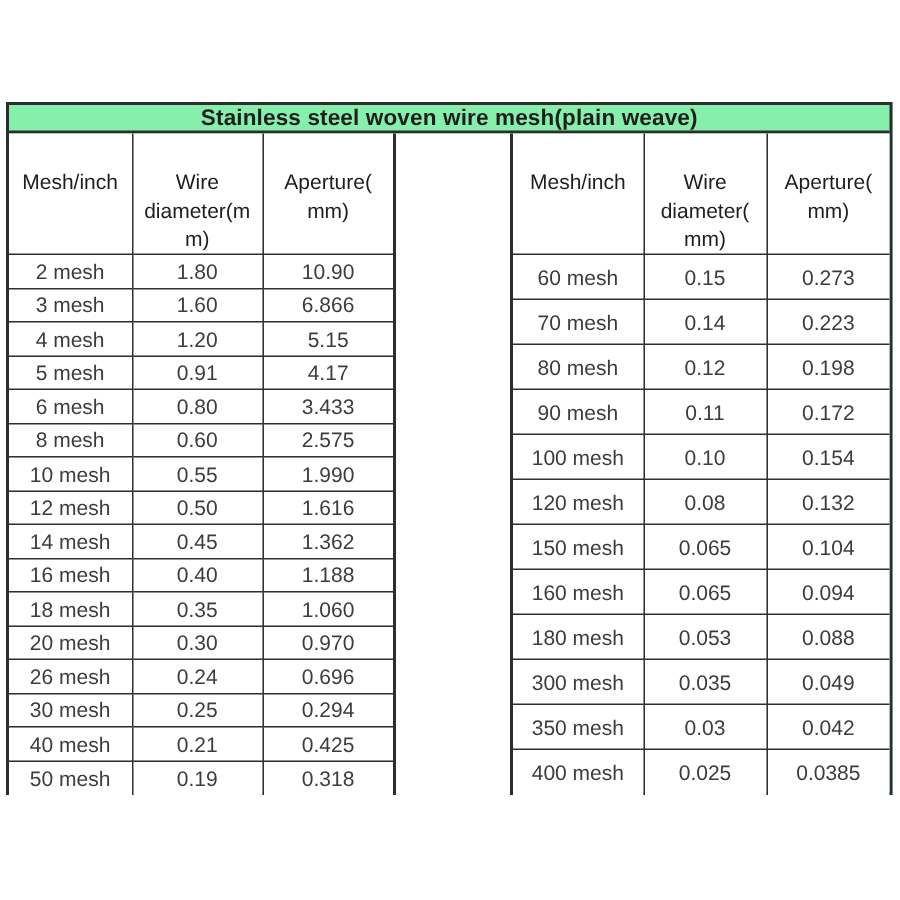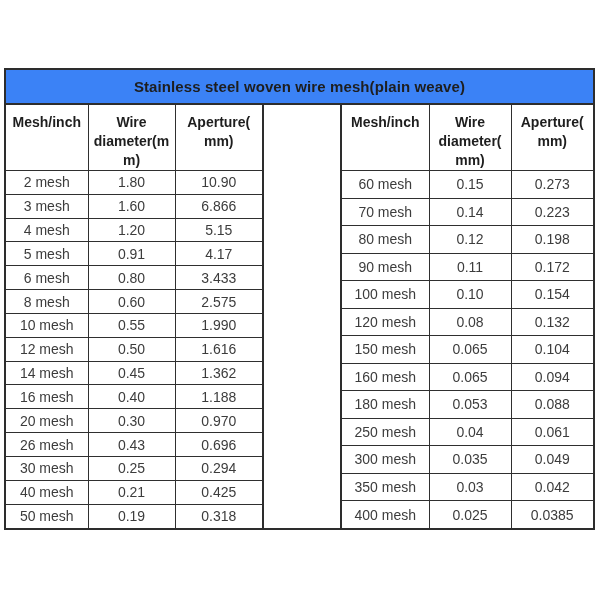--- a/index.html
+++ b/index.html
@@ -18,21 +18,21 @@
   .frame {
     position: absolute;
     left: 4px;
     top: 68px;
     width: 591px;
     height: 462px;
     border: 2px solid #2d2d2d;
     box-sizing: border-box;
     display: flex;
     flex-direction: column;
-    background: #3b82f6;
+    background: #86efac;
   }
   .title-row {
     height: 35px;
     box-sizing: border-box;
     border-bottom: 2px solid #2d2d2d;
     display: flex;
     align-items: center;
     justify-content: center;
     font-size: 15px;
     font-weight: bold;
@@ -71,23 +71,23 @@
   .mesh-table td:last-child {
     border-right: none;
     margin-top: 12px;
   }
   .mesh-table tbody tr:last-child td {
     border-bottom: none;
   }
   .mesh-table th {
     height: 64px;
     vertical-align: top;
-    padding-top: 8px;
+    padding-top: 23px;
     font-size: 14px;
-    font-weight: bold;
+    font-weight: normal;
     line-height: 19px;
     color: #1e1e1e;
   }
   .mesh-table td {
     height: 22.5px;
     font-size: 14px;
     color: #3c3c3c;
     vertical-align: middle;
   }
 </style>
@@ -165,27 +165,32 @@
               <td>14 mesh</td>
               <td>0.45</td>
               <td>1.362</td>
             </tr>
             <tr>
               <td>16 mesh</td>
               <td>0.40</td>
               <td>1.188</td>
             </tr>
             <tr>
+              <td>18 mesh</td>
+              <td>0.35</td>
+              <td>1.060</td>
+            </tr>
+            <tr>
               <td>20 mesh</td>
               <td>0.30</td>
               <td>0.970</td>
             </tr>
             <tr>
               <td>26 mesh</td>
-              <td>0.43</td>
+              <td>0.24</td>
               <td>0.696</td>
             </tr>
             <tr>
               <td>30 mesh</td>
               <td>0.25</td>
               <td>0.294</td>
             </tr>
             <tr>
               <td>40 mesh</td>
               <td>0.21</td>
@@ -261,25 +266,20 @@
               <td>160 mesh</td>
               <td>0.065</td>
               <td>0.094</td>
             </tr>
             <tr>
               <td>180 mesh</td>
               <td>0.053</td>
               <td>0.088</td>
             </tr>
             <tr>
-              <td>250 mesh</td>
-              <td>0.04</td>
-              <td>0.061</td>
-            </tr>
-            <tr>
               <td>300 mesh</td>
               <td>0.035</td>
               <td>0.049</td>
             </tr>
             <tr>
               <td>350 mesh</td>
               <td>0.03</td>
               <td>0.042</td>
             </tr>
             <tr>

